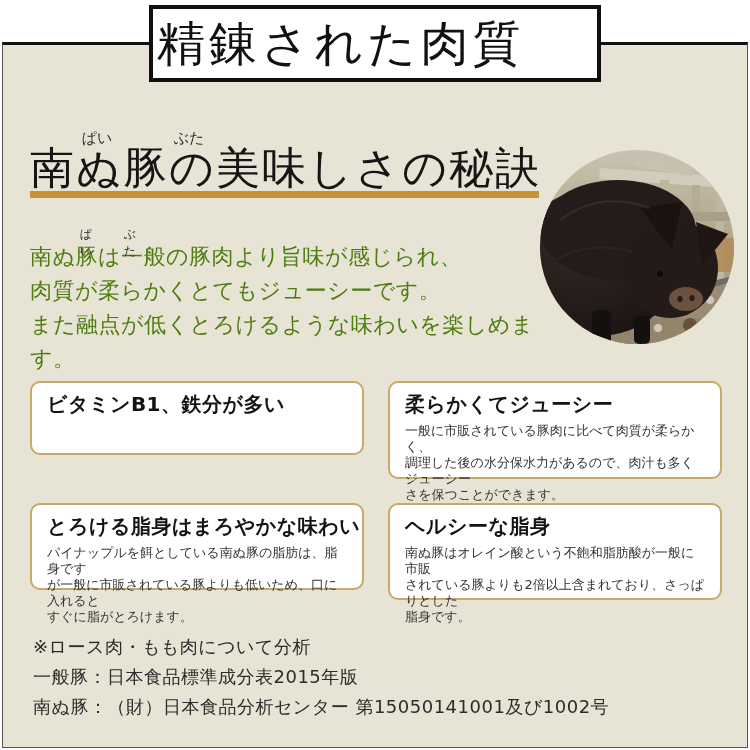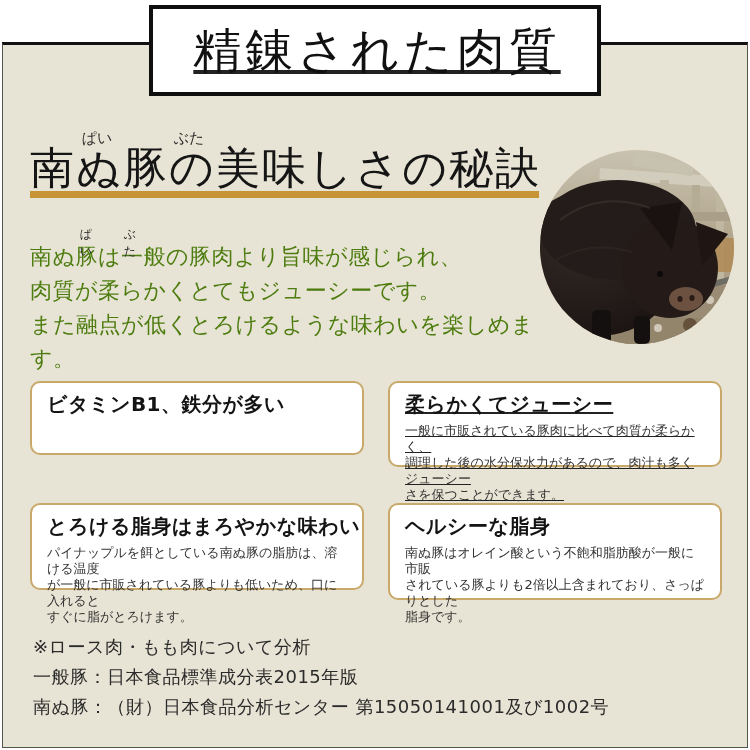--- a/index.html
+++ b/index.html
@@ -12,26 +12,25 @@
   
   .panel{
     position:absolute;left:2px;top:42px;width:746px;height:706px;
     box-sizing:border-box;
     background:#e8e4d5;
     border:1px solid #56534a;
     border-top:3px solid #121212;
   }
   
   .header-box{
-    position:absolute;left:149px;top:5px;width:452px;height:91px;
+    position:absolute;left:149px;top:5px;width:452px;height:77px;
     box-sizing:border-box;
     background:#ffffff;border:4px solid #0f0f0f;
-    display:flex;align-items:center;justify-content:center;
+    display:flex;align-items:center;
     z-index:3;
-    text-decoration:underline;
   }
   .header-box .t{
     font-family:"DejaVu Serif","Liberation Serif",serif;
     font-size:48px;letter-spacing:4px;color:#111;white-space:nowrap;
     padding-left:4px;
   }
   
   .furi{
     position:absolute;z-index:4;color:#2a2a2a;text-align:center;
     font-family:"DejaVu Serif","Liberation Serif",serif;
@@ -70,21 +69,21 @@
   }
   .fbox .ft{
     font-size:20px;font-weight:bold;color:#141414;line-height:23px;
     letter-spacing:0.5px;white-space:nowrap;
   }
   .fbox .fb{
     margin-top:7px;font-size:13px;line-height:16px;color:#333;
     white-space:pre-line;
   }
   #fb1{left:30px;top:381px;height:74px;}
-  #fb2{left:388px;top:381px;height:86px;text-decoration:underline;}
+  #fb2{left:388px;top:381px;height:98px;}
   #fb3{left:30px;top:503px;height:87px;}
   #fb4{left:388px;top:503px;height:97px;}
   
   .notes{
     position:absolute;left:33px;top:632px;z-index:2;
     font-size:18px;line-height:30px;color:#2b2b2b;letter-spacing:0.5px;
   }
   .notes div{white-space:nowrap;}
 </style>
 </head>
@@ -166,21 +165,21 @@
 
 <div class="fbox" id="fb2">
   <div class="ft">柔らかくてジューシー</div>
   <div class="fb">一般に市販されている豚肉に比べて肉質が柔らかく、
 調理した後の水分保水力があるので、肉汁も多くジューシー
 さを保つことができます。</div>
 </div>
 
 <div class="fbox" id="fb3">
   <div class="ft">とろける脂身はまろやかな味わい</div>
-  <div class="fb">パイナップルを餌としている南ぬ豚の脂肪は、溶ける温度
+  <div class="fb">パイナップルを餌としている南ぬ豚の脂肪は、脂身です
 が一般に市販されている豚よりも低いため、口に入れると
 すぐに脂がとろけます。</div>
 </div>
 
 <div class="fbox" id="fb4">
   <div class="ft">ヘルシーな脂身</div>
   <div class="fb">南ぬ豚はオレイン酸という不飽和脂肪酸が一般に市販
 されている豚よりも2倍以上含まれており、さっぱりとした
 脂身です。</div>
 </div>

